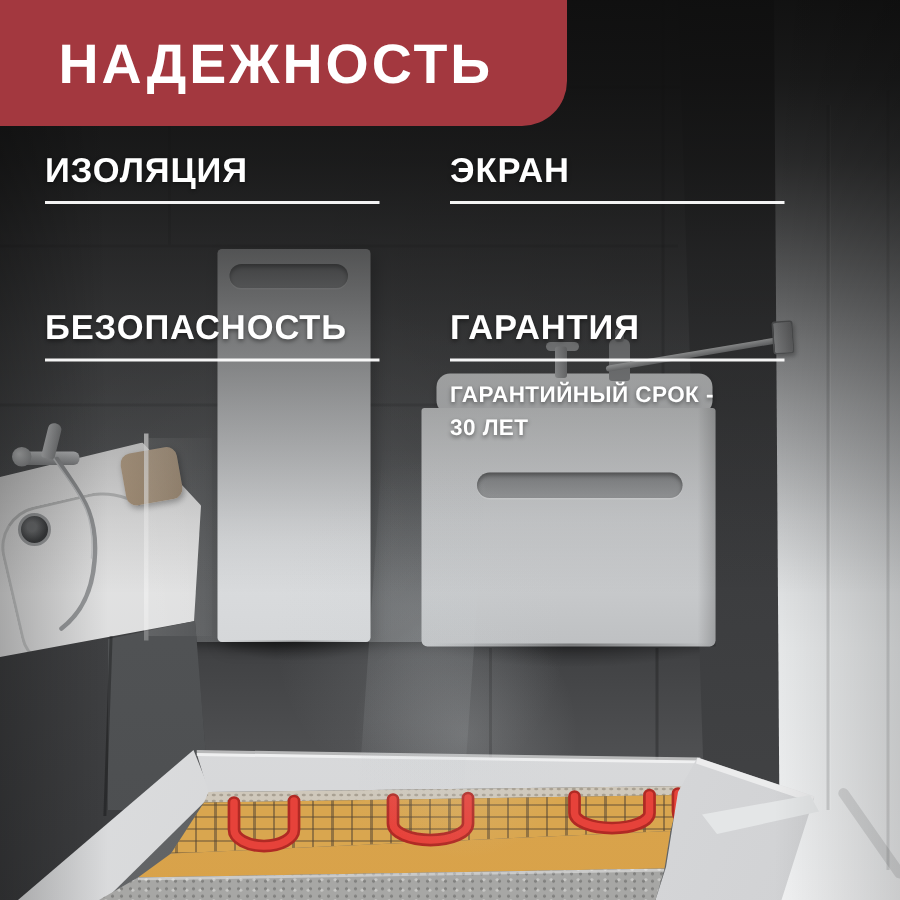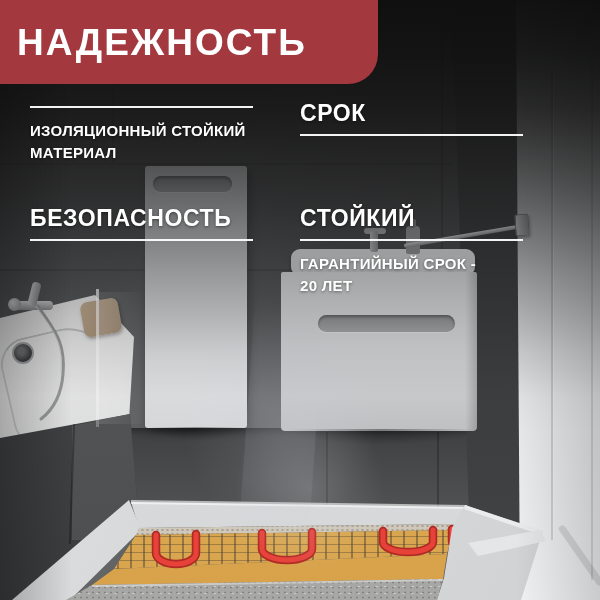--- a/index.html
+++ b/index.html
@@ -142,21 +142,21 @@
       background:linear-gradient(180deg,transparent,rgba(200,205,208,.12) 40%,rgba(200,205,208,.10) 70%,transparent);}
 
   .shade{inset:0;background:linear-gradient(180deg,
       rgba(14,14,14,.96) 0%,rgba(15,15,15,.90) 9%,rgba(17,17,17,.80) 18%,
       rgba(21,21,21,.62) 28%,rgba(25,25,25,.44) 38%,rgba(27,27,27,.24) 50%,
       rgba(28,28,28,.10) 58%,rgba(0,0,0,0) 66%);}
   .vignette{inset:0;background:linear-gradient(90deg,rgba(0,0,0,.26),transparent 12%,transparent 86%,rgba(0,0,0,.16));}
 
   
   .banner{left:0;top:0;width:378px;height:84px;border-bottom-right-radius:30px;
-      background:var(--banner-red,#a3383f);display:flex;align-items:center;padding-left:17px;}
+      background:var(--banner-red,#a3383f);display:flex;align-items:center;padding-left:39px;}
   .banner h1{position:static;margin:0;color:var(--text-white,#fff);font-size:37px;font-weight:bold;
       letter-spacing:2px;line-height:1;}
   .feature{width:250px;color:var(--text-white,#fff);text-shadow:0 1px 3px rgba(0,0,0,.45);}
   .feature h2{position:static;margin:0;font-size:23px;font-weight:bold;letter-spacing:.6px;line-height:28px;}
   .feature .rule{position:static;display:block;width:223px;height:2px;background:#fff;margin-top:7px;opacity:.95;}
   .feature p{position:static;margin:12px 0 0 0;font-size:15px;font-weight:bold;letter-spacing:.3px;
       line-height:22px;max-width:238px;white-space:pre-line;}
   .pos-a{left:30px;top:99px;}  .pos-b{left:300px;top:99px;}
   .pos-c{left:30px;top:204px;} .pos-d{left:300px;top:204px;}
 </style>
@@ -247,33 +247,32 @@
 
   <div class="shade"></div>
   <div class="vignette"></div>
 
   <header class="banner">
     <h1>НАДЕЖНОСТЬ</h1>
   </header>
 
   <section>
     <article class="feature pos-a">
-      <span class="rule"></span>
-      <p>ИЗОЛЯЦИОННЫЙ СТОЙКИЙ
-МАТЕРИАЛ</p>
+      <h2>ИЗОЛЯЦИЯ</h2>
+      <span class="rule"></span>
     </article>
     <article class="feature pos-b">
-      <h2>СРОК</h2>
+      <h2>ЭКРАН</h2>
       <span class="rule"></span>
     </article>
     <article class="feature pos-c">
       <h2>БЕЗОПАСНОСТЬ</h2>
       <span class="rule"></span>
     </article>
     <article class="feature pos-d">
-      <h2>СТОЙКИЙ</h2>
+      <h2>ГАРАНТИЯ</h2>
       <span class="rule"></span>
       <p>ГАРАНТИЙНЫЙ СРОК -
-20 ЛЕТ</p>
+30 ЛЕТ</p>
     </article>
   </section>
 
 </div>
 
 </body></html>

